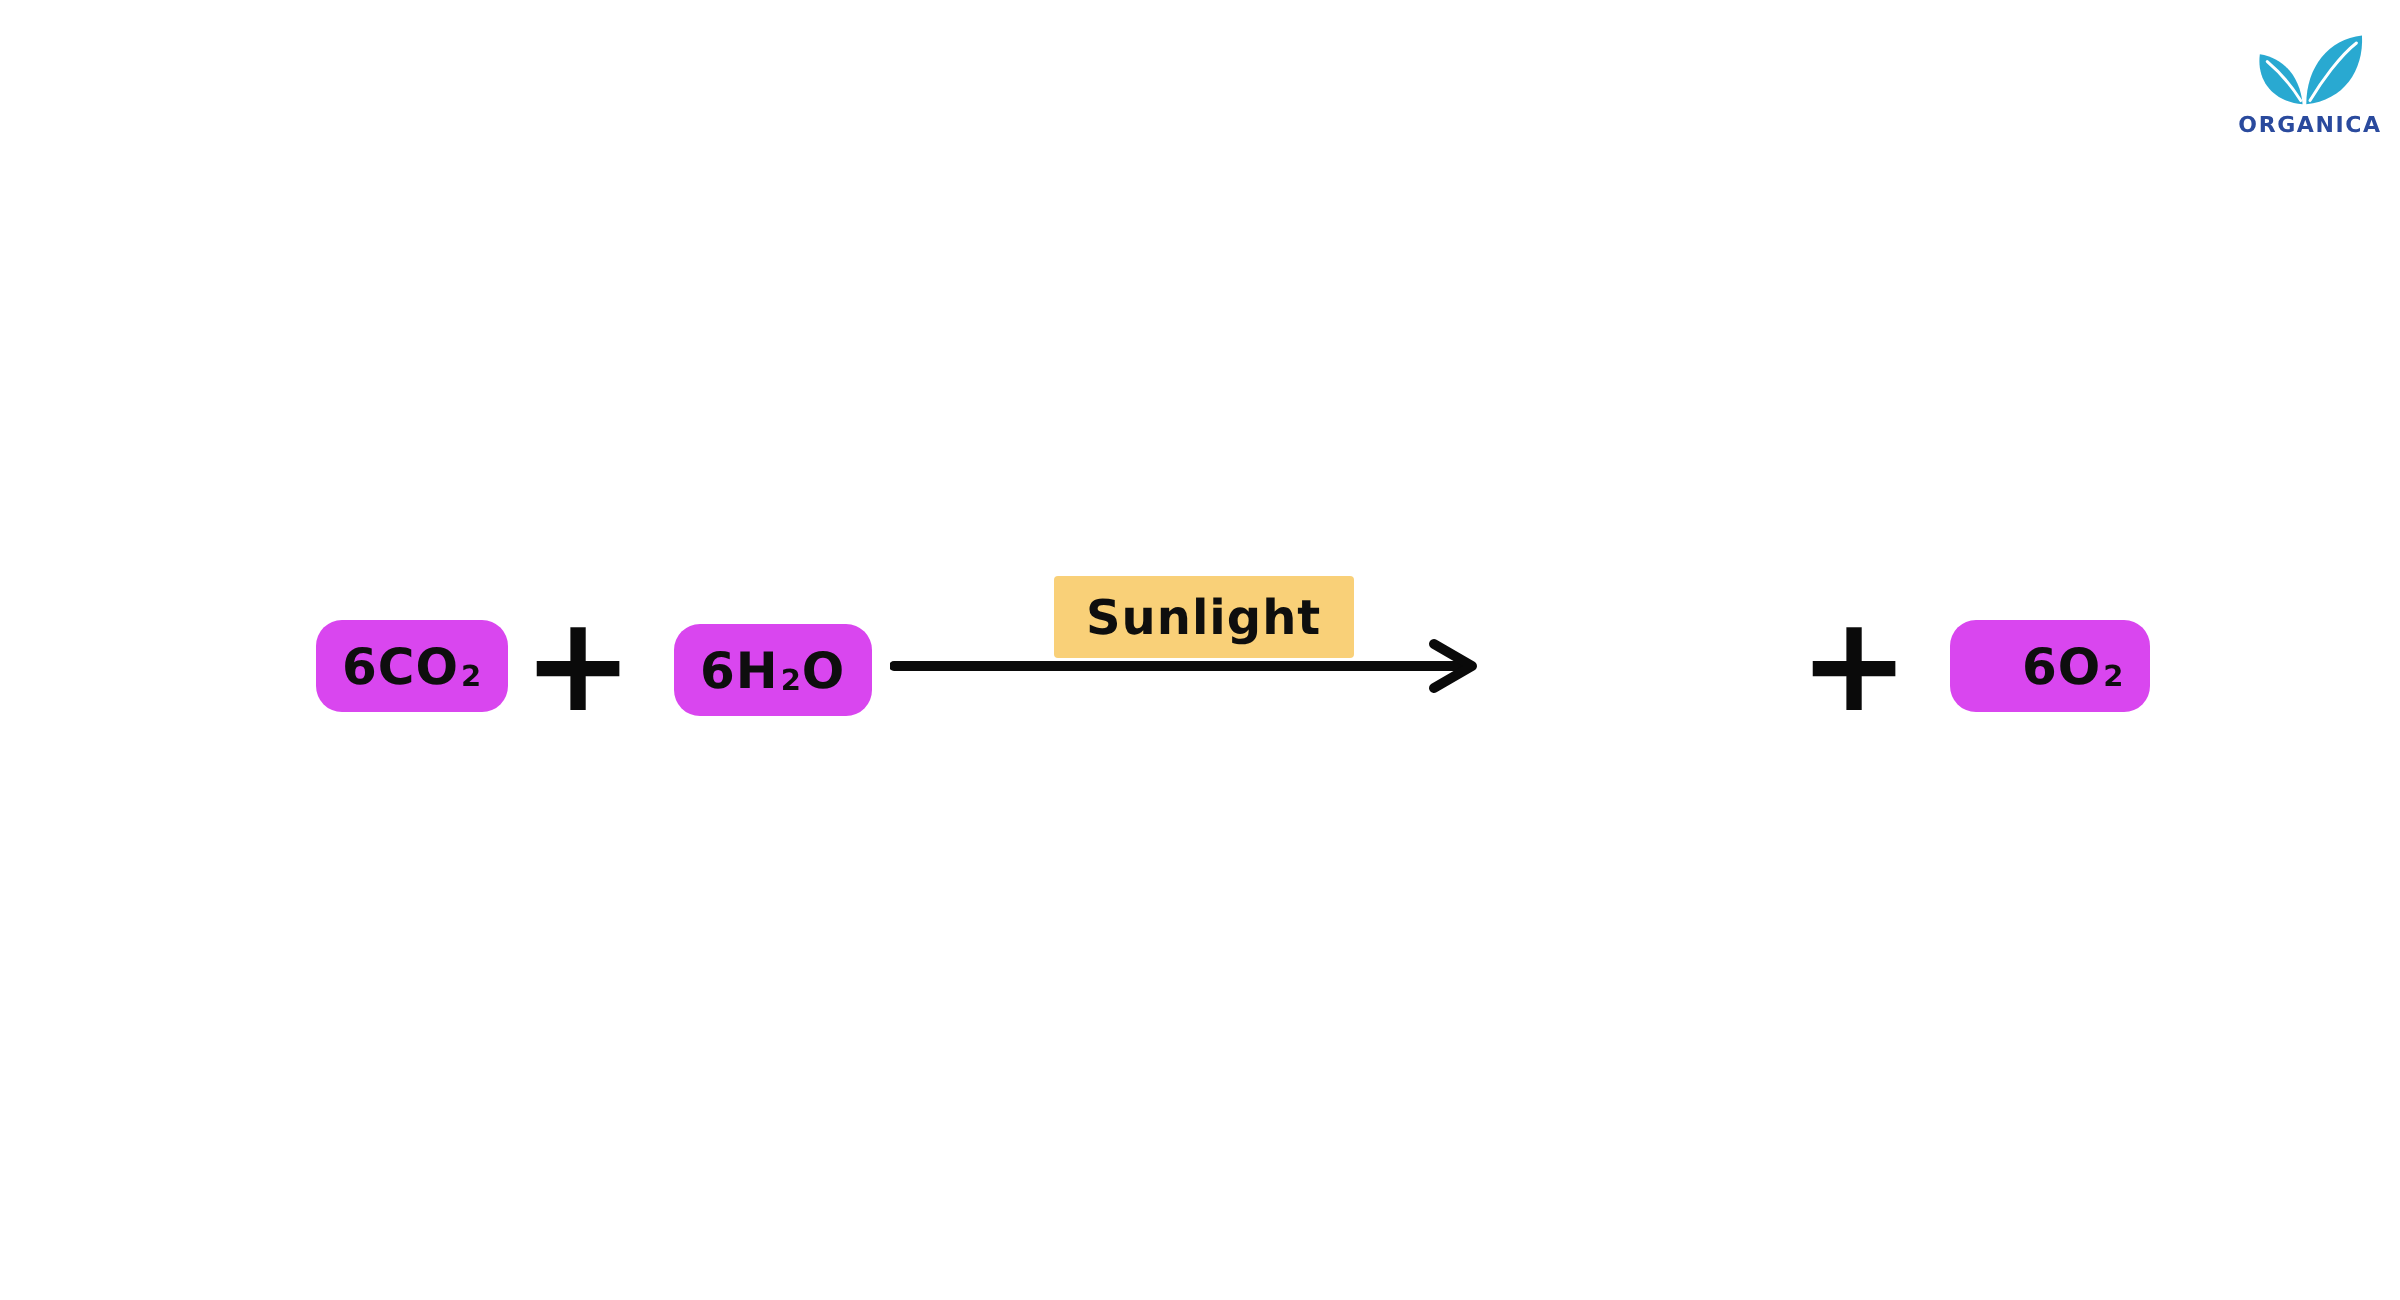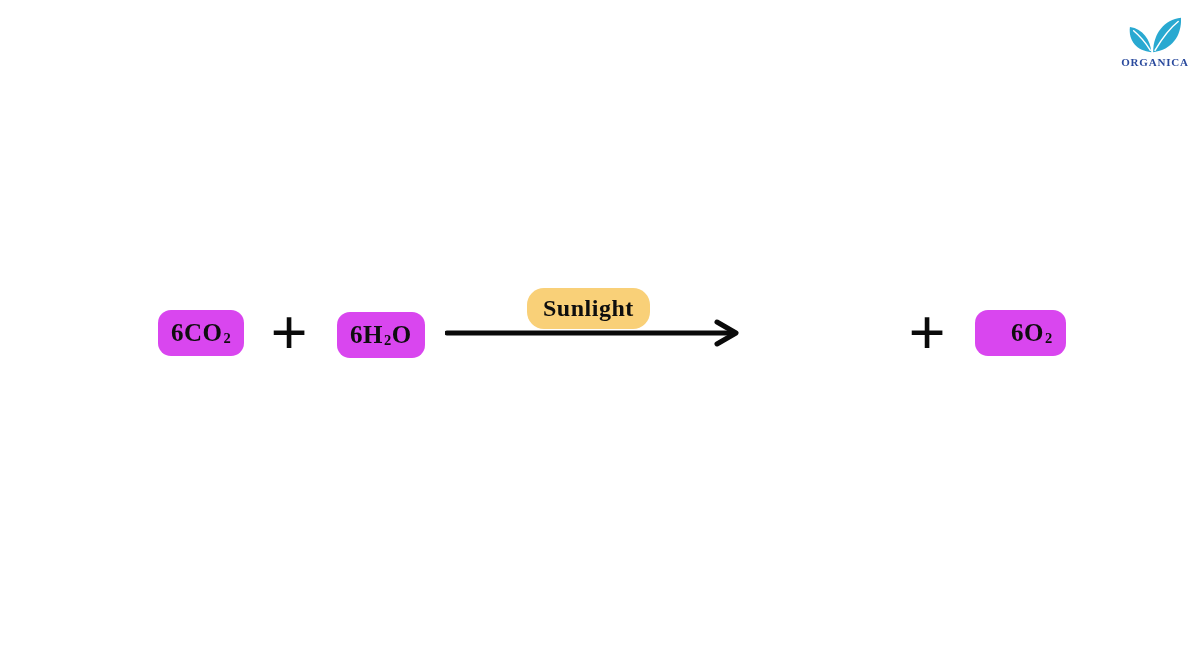--- a/index.html
+++ b/index.html
@@ -4,21 +4,20 @@
 <style>
   * { margin: 0; padding: 0; box-sizing: border-box; }
   html, body { width: 1200px; height: 650px; background: #ffffff; overflow: hidden; }
   body { font-family: "DejaVu Sans", "Liberation Sans", sans-serif; }
 
   .canvas {
     position: relative;
     width: 1032px;
     height: 650px;
     background: #ffffff;
-    font-family: Liberation Serif, serif;
   }
 
   
   .badge {
     position: absolute;
     display: flex;
     align-items: center;
     justify-content: center;
     height: 46px;
     padding: 0 13px;
@@ -27,21 +26,21 @@
     font-size: 25px;
     color: #0e0e0e;
     letter-spacing: 0.5px;
     white-space: nowrap;
   }
   .badge.cyan { background: #d946ef; }
   .badge.yellow {
     background: #f9d078;
     height: 41px;
     font-size: 24px;
-    border-radius: 17px;
+    border-radius: 2px;
     padding: 0 16px;
   }
   .sub {
     font-size: 0.58em;
     position: relative;
     top: 0.38em;
     margin-left: 1px;
   }
 
   .pos-co2      { left: 158px; top: 310px; }

